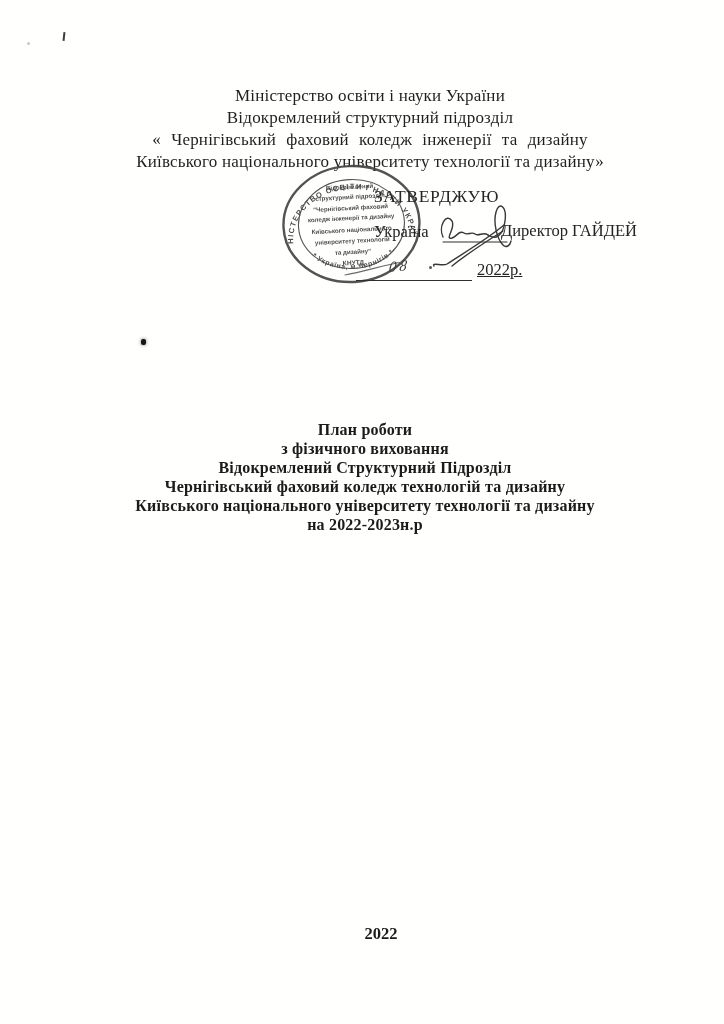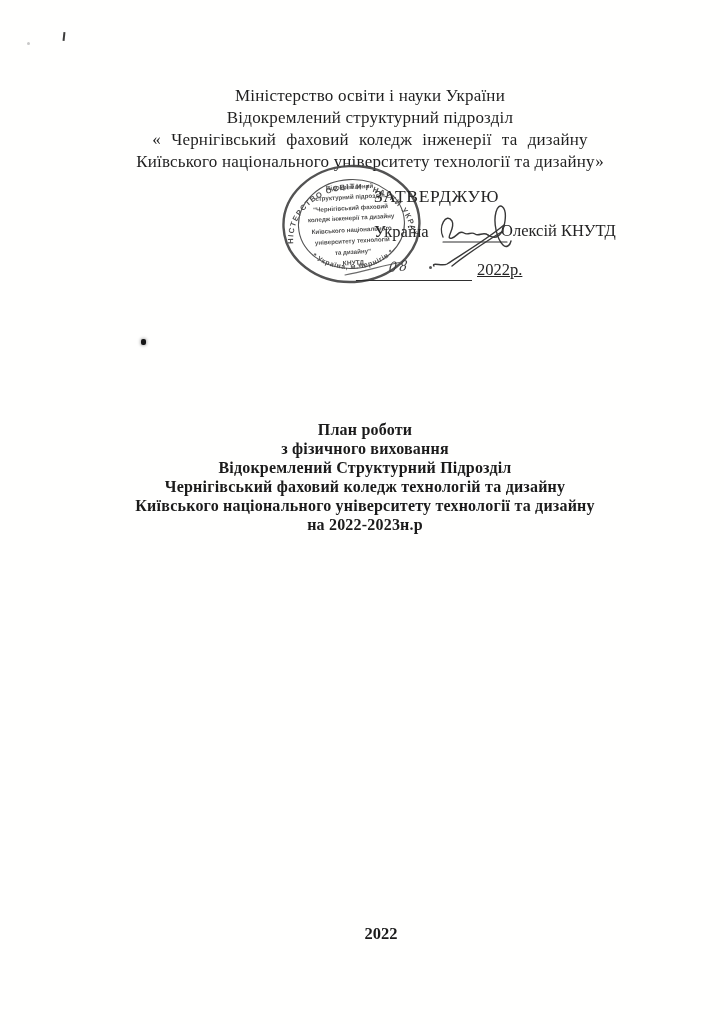--- a/index.html
+++ b/index.html
@@ -90,21 +90,21 @@
       <text class="inner-line" x="72.5" y="58">коледж інженерії та дизайну</text>
       <text class="inner-line" x="72.5" y="70">Київського національного</text>
       <text class="inner-line" x="72.5" y="81">університету технологій</text>
       <text class="inner-line" x="72.5" y="92">та дизайну"</text>
       <text class="inner-abbr" x="72.5" y="103">КНУТД</text>
     </g>
   </svg>
 
   <div class="approve-word">ЗАТВЕРДЖУЮ</div>
   <div class="approve-role">Україна</div>
-  <div class="approve-name">Олексій КНУТД</div>
+  <div class="approve-name">Директор ГАЙДЕЙ</div>
 
   <svg class="signature-svg" viewBox="0 0 100 80">
     <path class="sig-stroke" d="M 18 41 C 13 31, 21 16, 27 25 C 31 32, 19 44, 27 42 C 32 40.5, 34 34, 39 37 C 43 40, 46 35, 50 38 C 54 41, 58 35, 63 39"></path>
     <path class="sig-stroke" d="M 63 39 C 70 44, 78 41, 80 25 C 82 10, 74 5, 71 16 C 68 27, 72 43, 78 49 C 81 52, 85 50, 86 45"></path>
     <path class="sig-stroke sig-under" d="M 18 46 L 82 46"></path>
     <path class="sig-stroke" d="M 79 29 C 61 44, 37 58, 22 68 C 18 70.5, 6 66, 9 70"></path>
     <path class="sig-stroke" d="M 27 70 C 43 57, 62 45, 78 35"></path>
   </svg>
 
   <svg class="hand-svg" viewBox="0 0 140 36">

